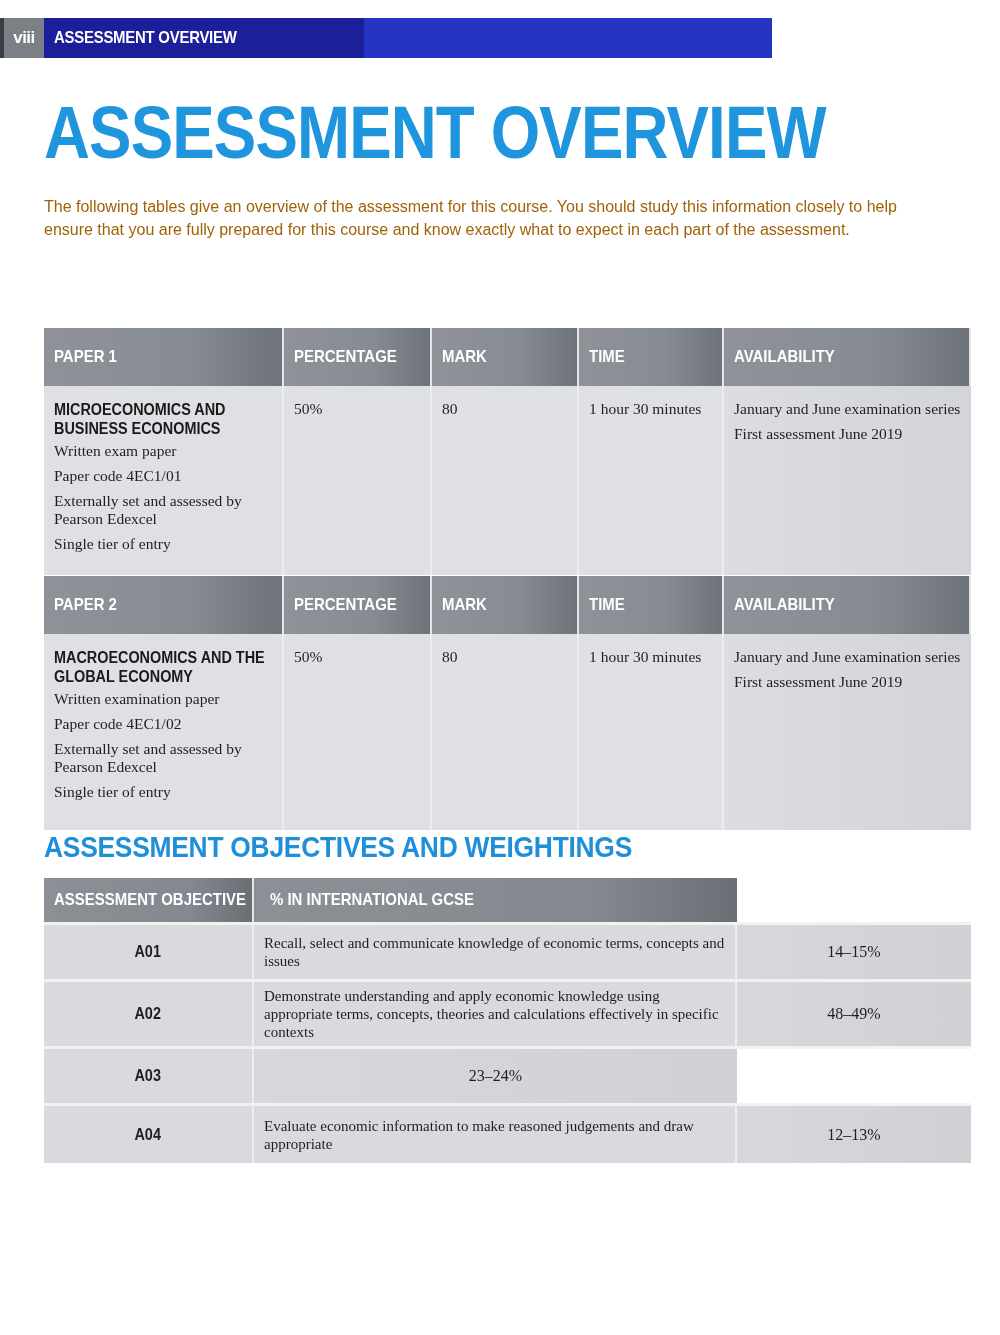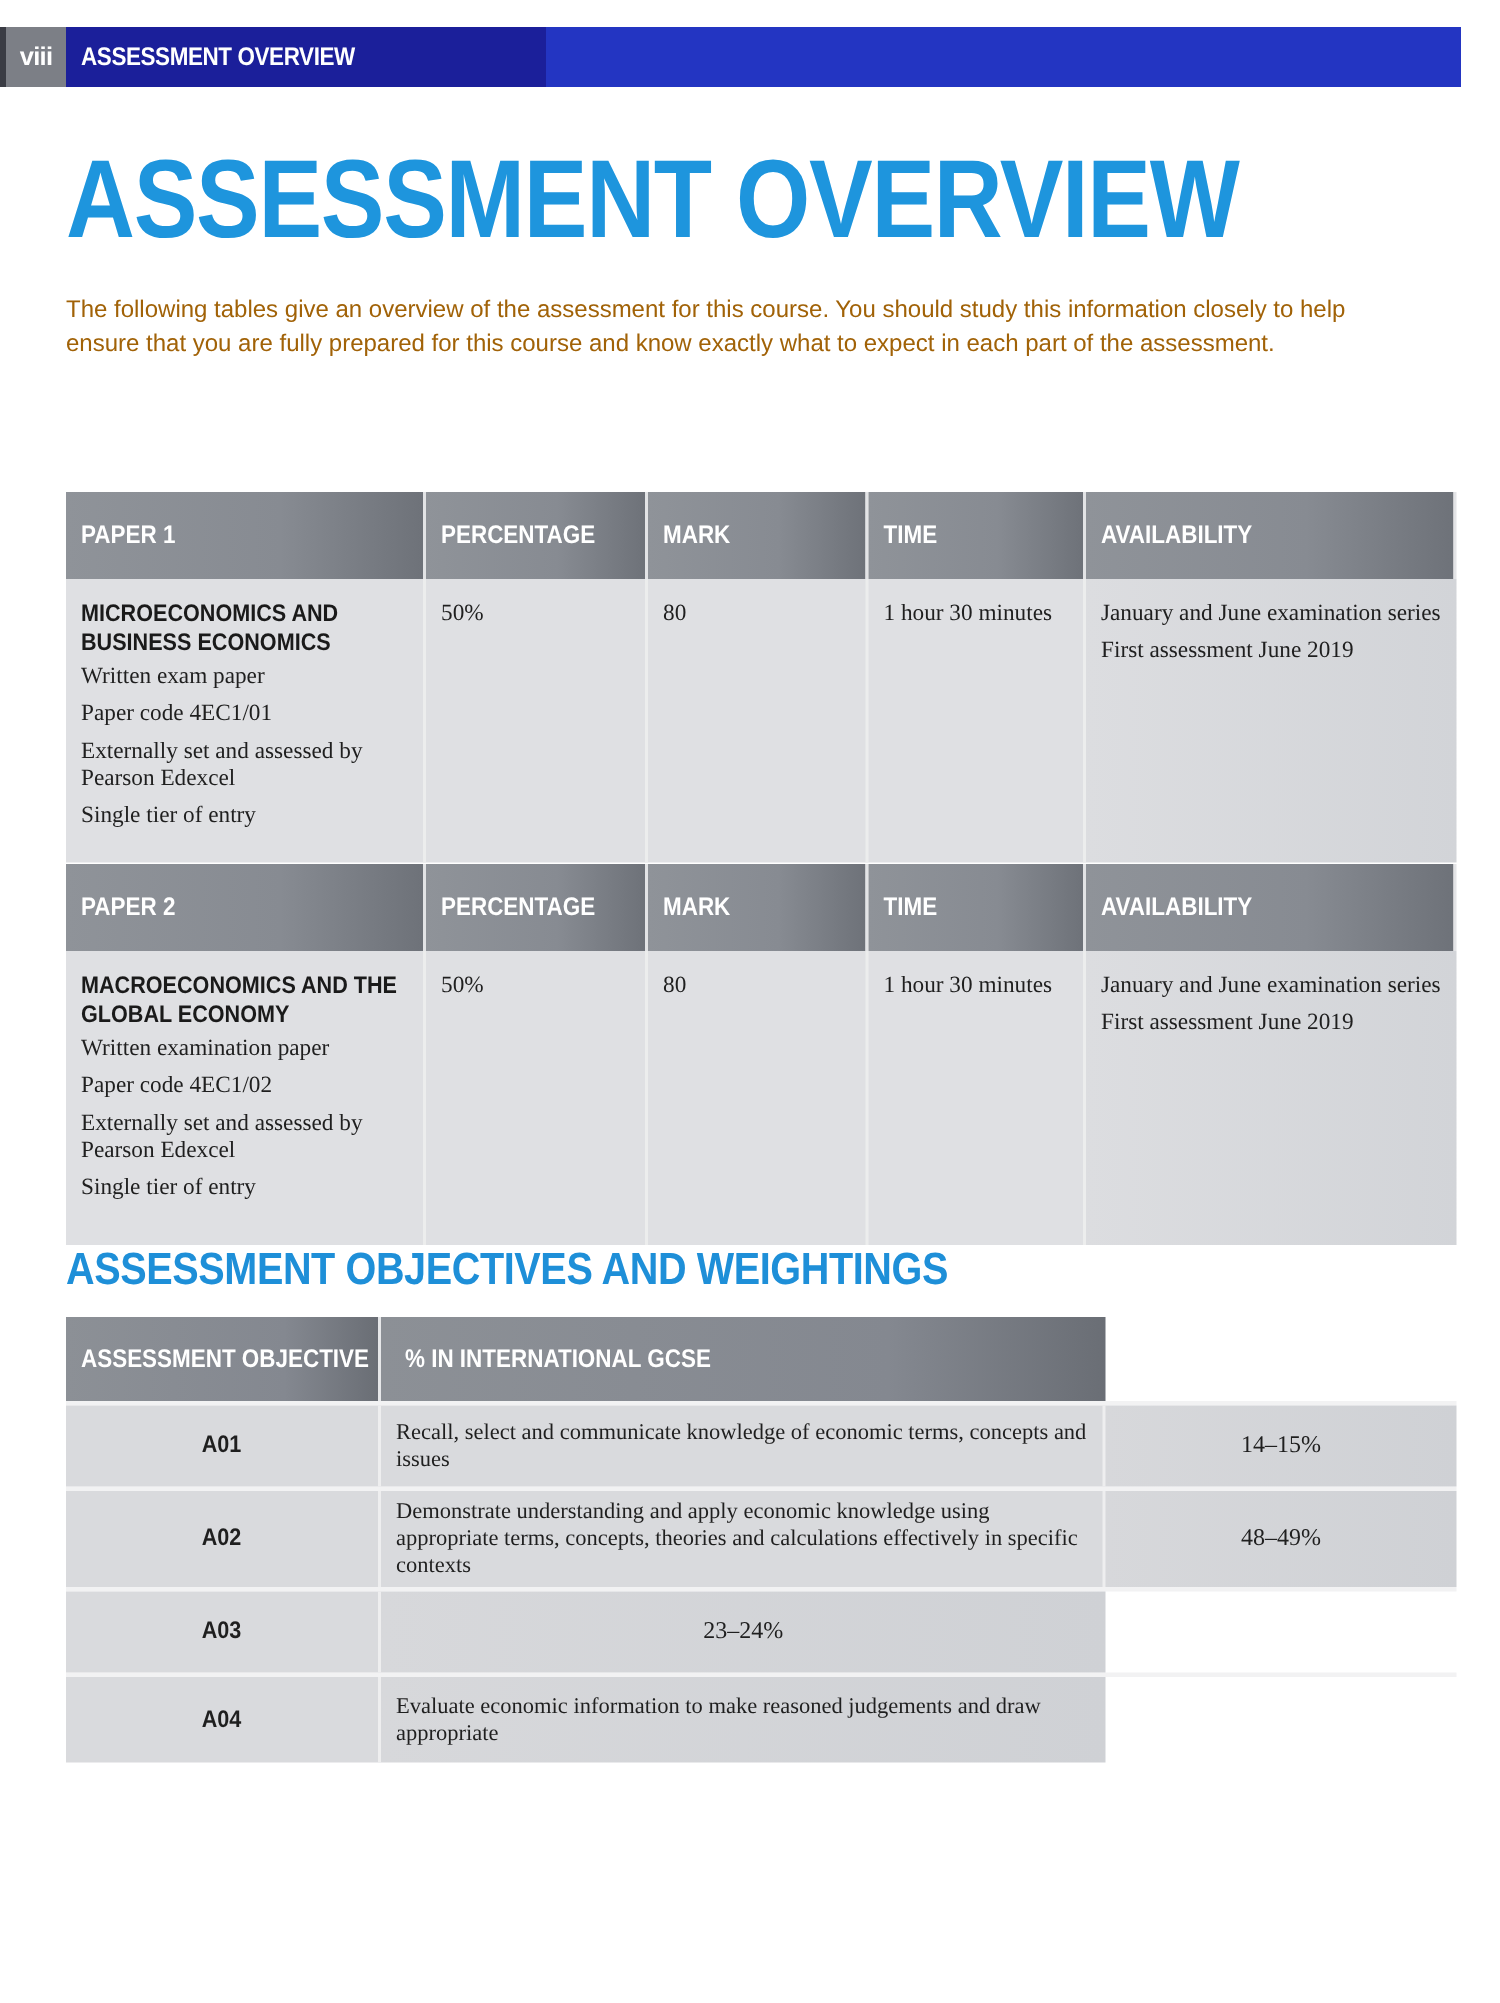--- a/index.html
+++ b/index.html
@@ -1,20 +1,20 @@
 <!DOCTYPE html>
 <html><head>
   <meta charset="utf-8">
   <style>
     * { box-sizing: border-box; margin: 0; padding: 0; }
     html, body { width: 1000px; height: 1335px; background: #ffffff; overflow: hidden; }
     body { position: relative; font-family: "Liberation Sans", sans-serif; color: #1e1e1e; }
 
     
-    .running-header { position: absolute; left: 0; top: 18px; width: 974px; height: 40px; display: flex; }
+    .running-header { position: absolute; left: 0; top: 18px; width: 772px; height: 40px; display: flex; }
     .page-num-wrap { width: 44px; height: 40px; background: #7c7f86; overflow: hidden; display:flex; align-items:center; justify-content:center; border-left: 4px solid #3a3c44; }
     .page-num-wrap span { color: #fff; font-weight: bold; font-size: 17px; font-family: "Liberation Sans", sans-serif; letter-spacing: -0.5px; }
     .header-band-dark { width: 320px; height: 40px; background: #1b1f9a; display: flex; align-items: center; padding-left: 10px; }
     .header-band-dark span { color: #ffffff; font-weight: bold; font-size: 17px; letter-spacing: -0.3px; font-family: "Liberation Sans", sans-serif; display:inline-block; transform: scaleX(0.88); transform-origin: left; white-space: nowrap; }
     .header-band-light { flex: 1; height: 40px; background: #2335c2; }
 
     
     .page-title { position: absolute; left: 44px; top: 96px; font-family: "Liberation Sans", sans-serif; font-weight: bold; font-size: 74px; color: #1e95dd; letter-spacing: -1px; line-height: 1; transform: scaleX(0.86); transform-origin: left; white-space: nowrap; }
 
     .intro { position: absolute; left: 44px; top: 196px; width: 900px; font-size: 16px; line-height: 22.5px; color: #a16207; }
@@ -31,21 +31,21 @@
     #paper1 { top: 284px; }
     #paper1 .td { height: 189px; }
     #paper2 { top: 532px; }
     #paper2 .td { height: 196px; }
 
     
     .section-heading { position: absolute; left: 44px; top: 830px; font-weight: bold; font-size: 30px; color: #1e8fd8; white-space: nowrap; transform: scaleX(0.88); transform-origin: left; letter-spacing: -0.3px; }
 
     
     .ao-table { position: absolute; left: 44px; top: 878px; width: 927px; }
-    .ao-head { display: grid; grid-template-columns: 210px 483px 234px; height: 56px; }
+    .ao-head { display: grid; grid-template-columns: 210px 483px 234px; height: 44px; }
     .ao-head .th { background: linear-gradient(to right, #8c9096, #848890 70%, #6a6e75); color: #fff; font-weight: bold; font-size: 17px; display: flex; align-items: center; padding-left: 10px; border-right: 2px solid #e6e7e9; }
     .ao-head .th:last-child { border-right: none; padding-left: 16px; }
     .ao-head .th span { display: inline-block; transform: scaleX(0.88); transform-origin: left; white-space: nowrap; }
     .ao-row { display: grid; grid-template-columns: 210px 483px 234px; border-top: 3px solid #f2f2f3; }
     .ao-row .cell { background: #d9dadd; border-right: 2px solid #eeeeef; display: flex; align-items: center; font-family: "Liberation Serif", serif; font-size: 15px; line-height: 18px; color: #1f1f1f; }
     .ao-row .cell:last-child { border-right: none; background: linear-gradient(to right, #d7d8db, #cfd1d5); }
     .ao-row .code { justify-content: center; font-family: "Liberation Sans", sans-serif; font-weight: bold; font-size: 16px; }
     .ao-row .code span { display:inline-block; transform: scaleX(0.9); }
     .ao-row .desc { padding: 0 8px 0 10px; }
     .ao-row .weight { justify-content: center; font-size: 16px; }
@@ -169,14 +169,15 @@
     <div class="cell code">
         <span>A03</span>
       </div>
     <div class="cell weight">23–24%</div>
   </div>
   <div class="ao-row r4">
     <div class="cell code">
         <span>A04</span>
       </div>
     <div class="cell desc">Evaluate economic information to make reasoned judgements and draw appropriate</div>
+    <div class="cell weight">12–13%</div>
   </div>
 </div>
 
 </body></html>

